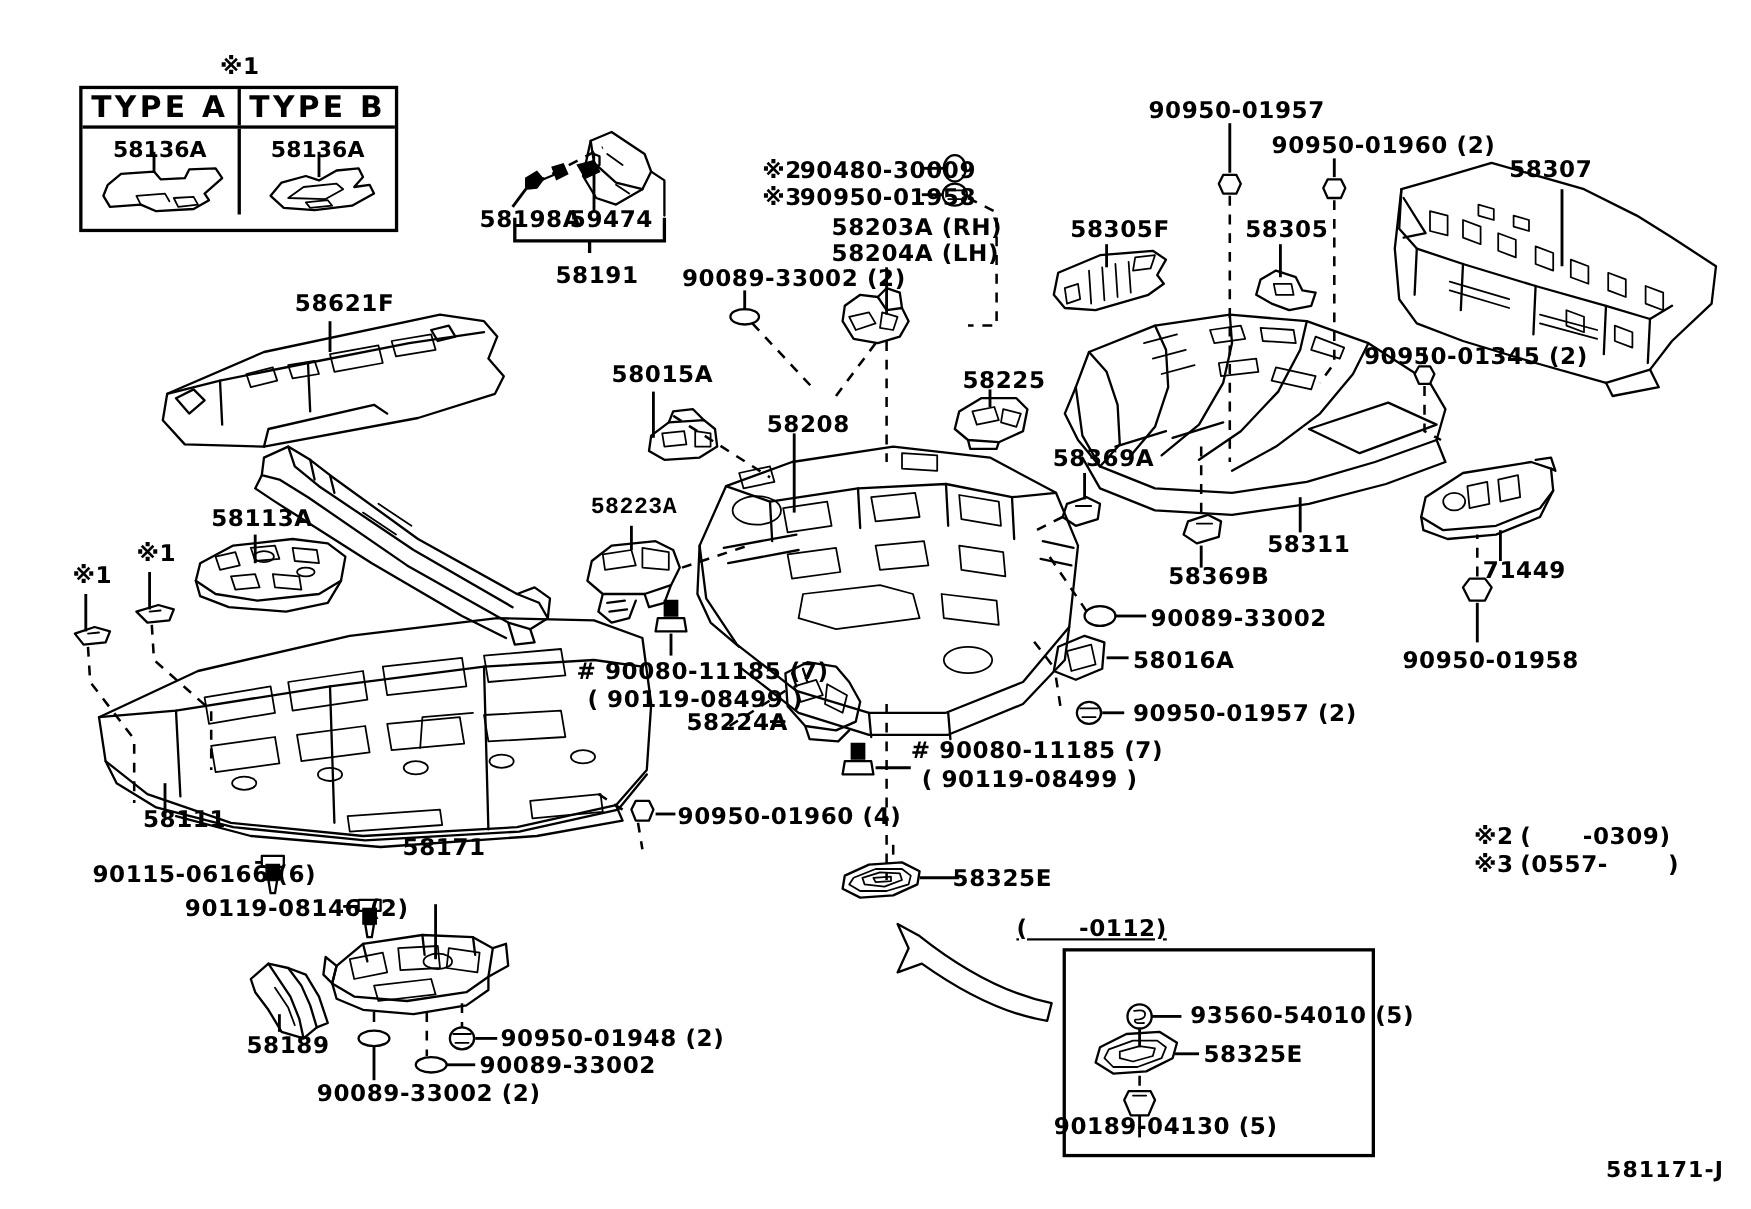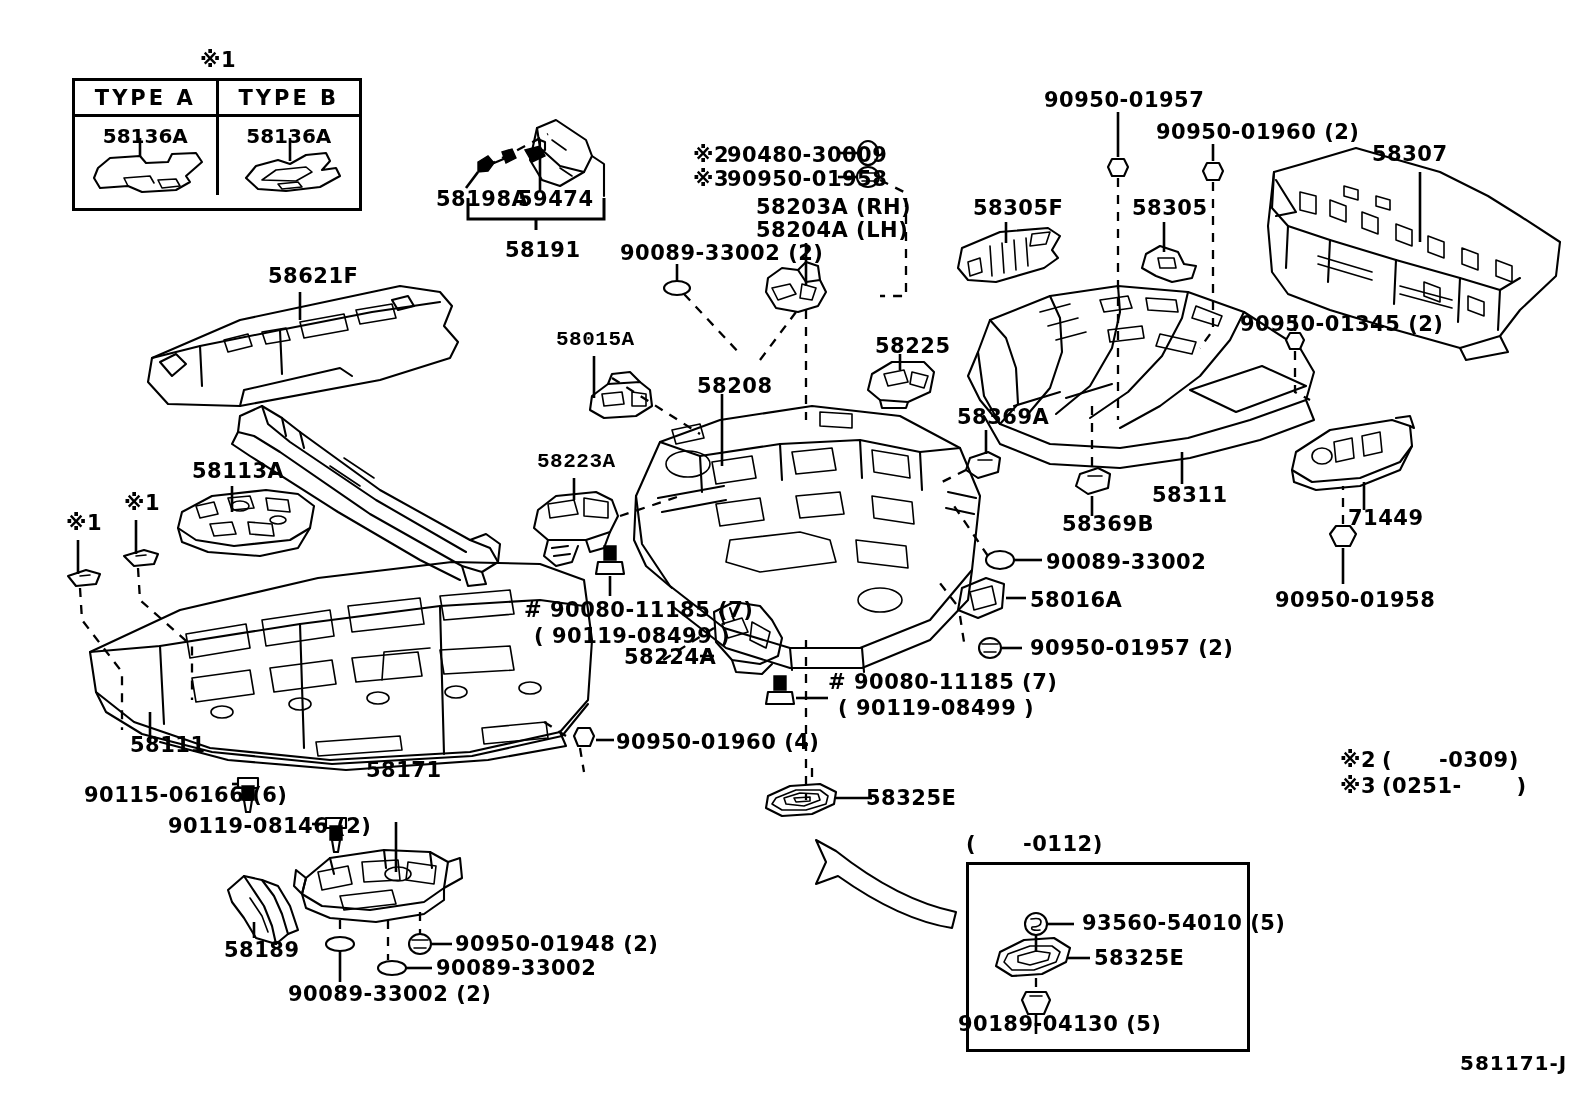--- a/index.html
+++ b/index.html
@@ -38,21 +38,21 @@
     box-sizing:border-box;
   }
   #type-table .hdr{
     height:33px;
     border-bottom:3px solid #000;
     display:flex;
   }
   #type-table .hdr > div{
     flex:1;
     display:flex;align-items:center;justify-content:center;
-    font-weight:bold;font-size:21px;letter-spacing:3px;
+    font-weight:bold;font-size:27px;letter-spacing:3px;
   }
   #type-table .hdr > div:first-child{border-right:3px solid #000;}
   #type-table .bdy{height:78px;display:flex;}
   #type-table .bdy > div{
     flex:1;position:relative;
   }
   #type-table .bdy > div:first-child{border-right:3px solid #000;}
   #type-table .cellnum{
     position:absolute;top:7px;left:0;right:0;
     text-align:center;font-weight:bold;font-size:20px;
@@ -554,21 +554,21 @@
   <div class="lbl" style="left:1132px;top:196px;">58305</div>
   <div class="lbl" style="left:1372px;top:142px;">58307</div>
   <div class="lbl" style="left:1240px;top:312px;">90950-01345 (2)</div>
 
   <div class="lbl" style="left:268px;top:264px;">58621F</div>
   <div class="lbl" style="left:192px;top:459px;">58113A</div>
 
   <div class="lbl" style="left:66px;top:511px;">※1</div>
   <div class="lbl" style="left:124px;top:491px;">※1</div>
 
-  <div class="lbl" style="left:556px;top:328px;font-family:Liberation Mono, monospace;">58015A</div>
+  <div class="lbl" style="left:556px;top:328px;">58015A</div>
   <div class="lbl" style="left:697px;top:374px;">58208</div>
   <div class="lbl" style="left:875px;top:334px;">58225</div>
   <div class="lbl" style="left:537px;top:450px;font-family:Liberation Mono, monospace;">58223A</div>
 
   <div class="lbl" style="left:957px;top:405px;">58369A</div>
   <div class="lbl" style="left:1062px;top:512px;">58369B</div>
   <div class="lbl" style="left:1152px;top:483px;">58311</div>
   <div class="lbl" style="left:1348px;top:506px;">71449</div>
   <div class="lbl" style="left:1275px;top:588px;">90950-01958</div>
 
@@ -590,23 +590,23 @@
   <div class="lbl" style="left:224px;top:938px;">58189</div>
   <div class="lbl" style="left:455px;top:932px;">90950-01948 (2)</div>
   <div class="lbl" style="left:436px;top:956px;">90089-33002</div>
   <div class="lbl" style="left:288px;top:982px;">90089-33002 (2)</div>
 
   <div class="lbl" style="left:866px;top:786px;">58325E</div>
 
   <div class="lbl note" style="left:1340px;top:748px;">※2</div>
   <div class="lbl note" style="left:1382px;top:748px;">(      -0309)</div>
   <div class="lbl note" style="left:1340px;top:774px;">※3</div>
-  <div class="lbl note" style="left:1382px;top:774px;">(0251-       )</div>
-
-  <div class="lbl" style="left:966px;top:832px;">(      -0112)</div>
+  <div class="lbl note" style="left:1382px;top:774px;">(0557-       )</div>
+
+  <div class="lbl" style="left:924px;top:832px;text-decoration:underline;">(      -0112)</div>
   <div id="inset-box"></div>
   <div class="lbl" style="left:1082px;top:911px;">93560-54010 (5)</div>
   <div class="lbl" style="left:1094px;top:946px;">58325E</div>
   <div class="lbl" style="left:958px;top:1012px;">90189-04130 (5)</div>
 
   <div class="lbl idcode" style="left:1460px;top:1052px;text-align:right;">581171-J</div>
 
 </div>
 
 </body></html>

